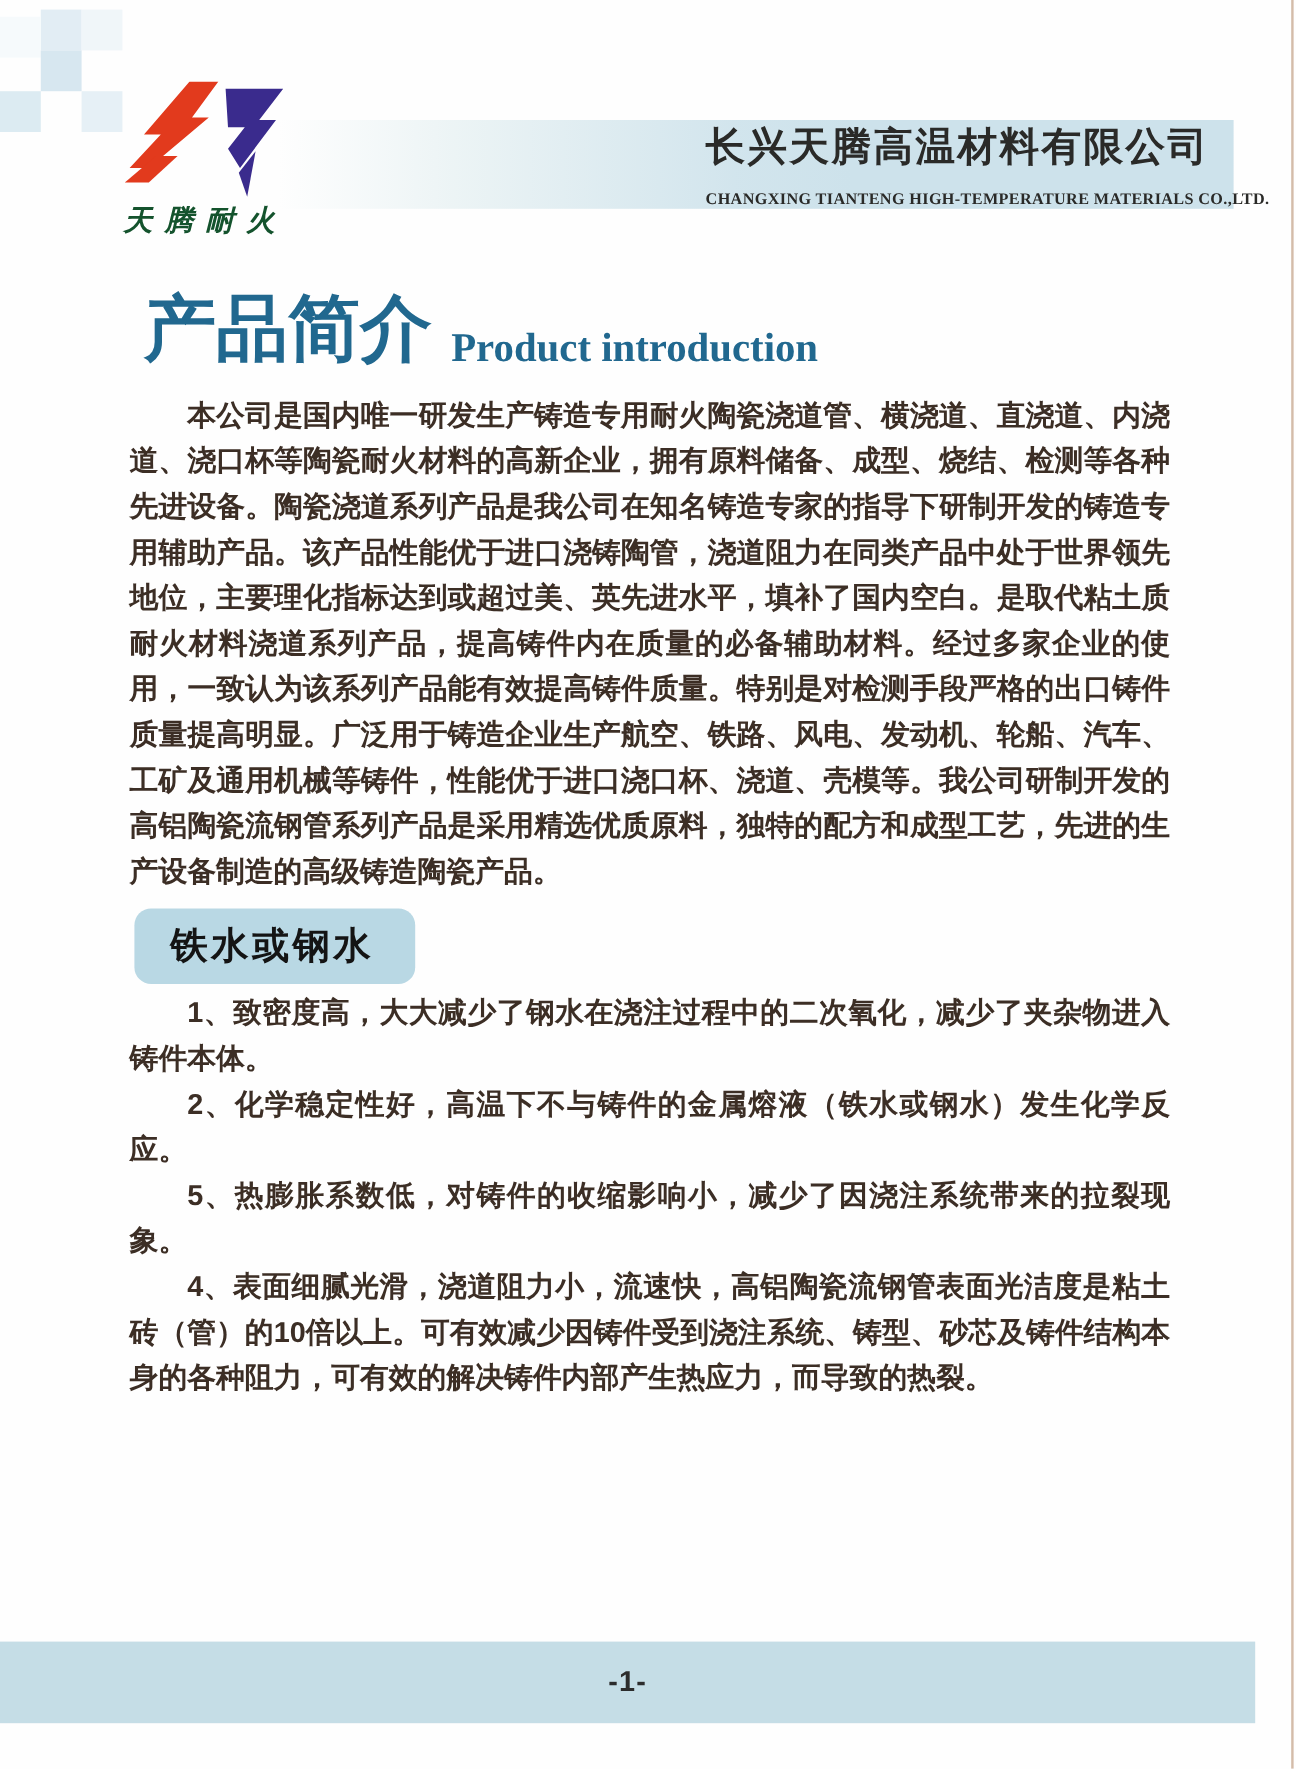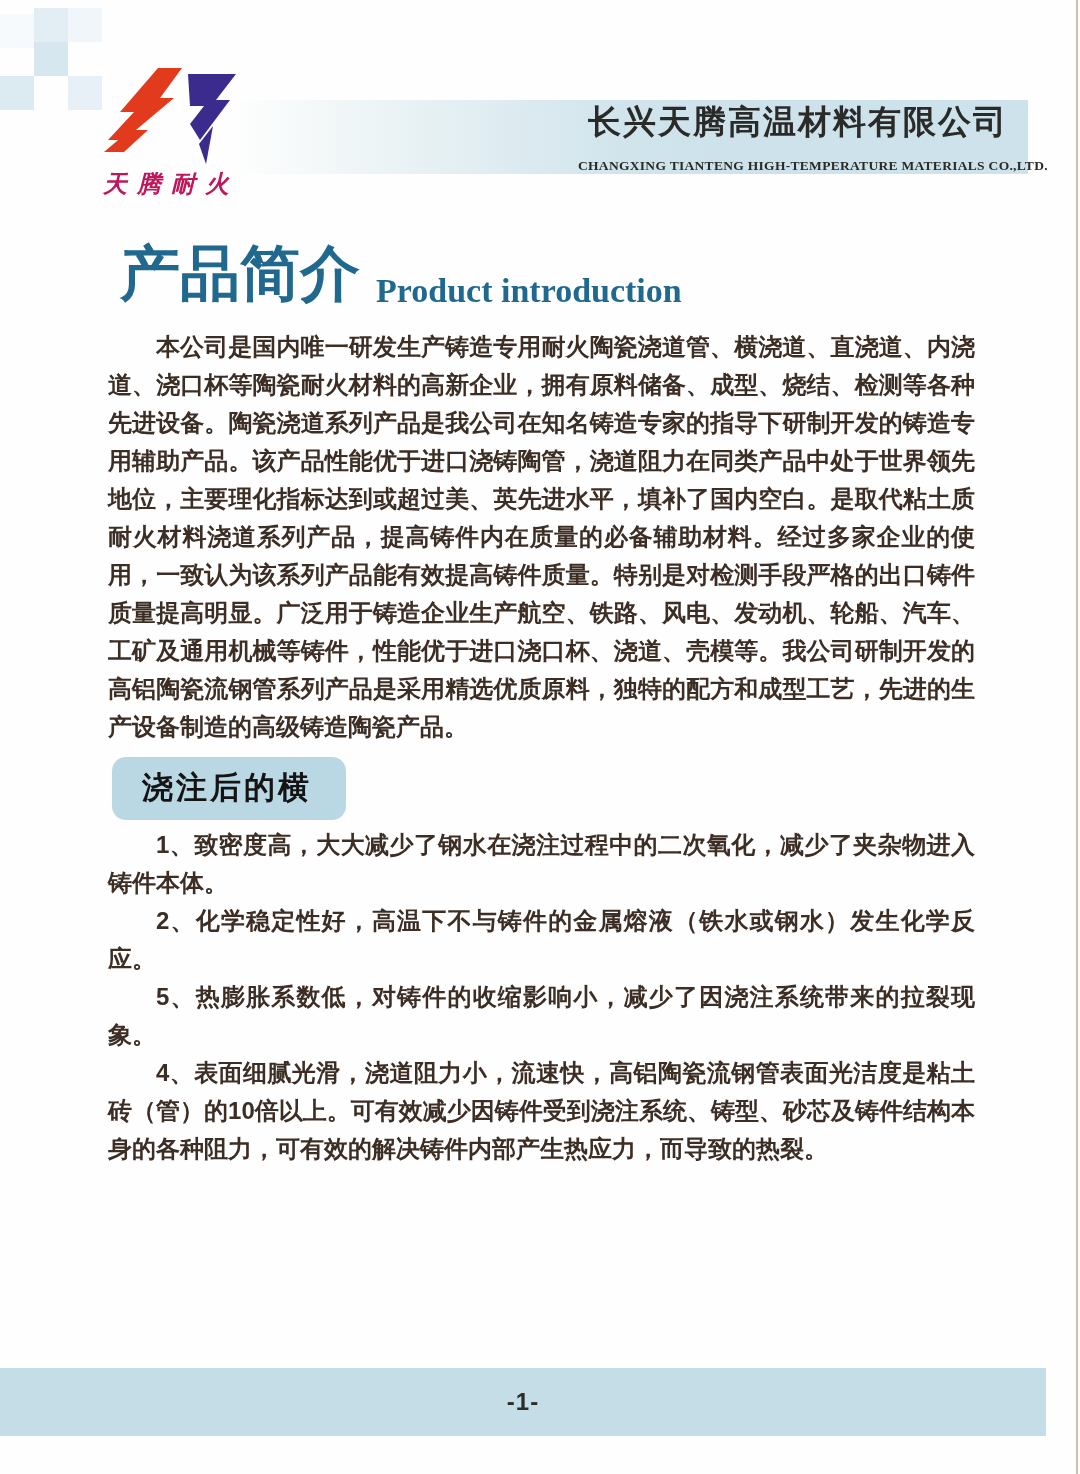--- a/index.html
+++ b/index.html
@@ -28,31 +28,31 @@
   .cc3{left:0px;top:14px;background:#f6fafc;}
   .cc4{left:34px;top:42px;background:#d7e7f0;}
   .cc5{left:0px;top:76px;background:#dcebf2;}
   .cc6{left:68px;top:76px;background:#e6f0f6;}
 
   
   .logo{position:absolute;left:96px;top:68px;width:150px;text-align:center;}
   .logo svg{display:block;margin:0 auto;}
   .logo-text{
     margin-top:2px;font-family:"Liberation Serif",serif;font-weight:bold;
-    font-size:24px;letter-spacing:10px;color:#be185d;white-space:nowrap;
+    font-size:24px;letter-spacing:10px;color:#14532d;white-space:nowrap;
     font-style:italic;
   }
 
   
   .banner{
     position:absolute;left:232px;top:100px;width:796px;height:74px;
     background:linear-gradient(to right, rgba(205,226,235,0) 0%, rgba(222,236,238,.55) 18%, rgba(205,226,235,.9) 48%, var(--banner-bg) 60%);
     display:flex;flex-direction:column;justify-content:center;
   }
-  .banner-inner{margin-left:auto;width:440px;text-align:center;padding-right:10px;}
+  .banner-inner{margin-left:auto;width:440px;text-align:left;}
   .banner-cn{
     font-size:33px;font-weight:bold;color:#2a2a28;letter-spacing:2px;white-space:nowrap;
     font-family:"Liberation Sans",sans-serif;
   }
   .banner-en{
     font-size:13.5px;font-weight:bold;color:#2a2a28;letter-spacing:.3px;white-space:nowrap;
     font-family:"Liberation Serif",serif;margin-top:13px;
   }
 
   
@@ -123,21 +123,21 @@
     </div>
   </div>
 
   <div class="title-row">
     <span class="title-cn">产品简介</span>
     <span class="title-en">Product introduction</span>
   </div>
 
   <p class="intro">本公司是国内唯一研发生产铸造专用耐火陶瓷浇道管、横浇道、直浇道、内浇道、浇口杯等陶瓷耐火材料的高新企业，拥有原料储备、成型、烧结、检测等各种先进设备。陶瓷浇道系列产品是我公司在知名铸造专家的指导下研制开发的铸造专用辅助产品。该产品性能优于进口浇铸陶管，浇道阻力在同类产品中处于世界领先地位，主要理化指标达到或超过美、英先进水平，填补了国内空白。是取代粘土质耐火材料浇道系列产品，提高铸件内在质量的必备辅助材料。经过多家企业的使用，一致认为该系列产品能有效提高铸件质量。特别是对检测手段严格的出口铸件质量提高明显。广泛用于铸造企业生产航空、铁路、风电、发动机、轮船、汽车、工矿及通用机械等铸件，性能优于进口浇口杯、浇道、壳模等。我公司研制开发的高铝陶瓷流钢管系列产品是采用精选优质原料，独特的配方和成型工艺，先进的生产设备制造的高级铸造陶瓷产品。</p>
 
-  <div class="adv-box">浇注后的横</div>
+  <div class="adv-box">铁水或钢水</div>
 
   <div class="adv-list">
     <p>1、致密度高，大大减少了钢水在浇注过程中的二次氧化，减少了夹杂物进入铸件本体。</p>
     <p>2、化学稳定性好，高温下不与铸件的金属熔液（铁水或钢水）发生化学反应。</p>
     <p>5、热膨胀系数低，对铸件的收缩影响小，减少了因浇注系统带来的拉裂现象。</p>
     <p>4、表面细腻光滑，浇道阻力小，流速快，高铝陶瓷流钢管表面光洁度是粘土砖（管）的10倍以上。可有效减少因铸件受到浇注系统、铸型、砂芯及铸件结构本身的各种阻力，可有效的解决铸件内部产生热应力，而导致的热裂。</p>
   </div>
 
   <div class="footer">
     <span class="page-number">-1-</span>

